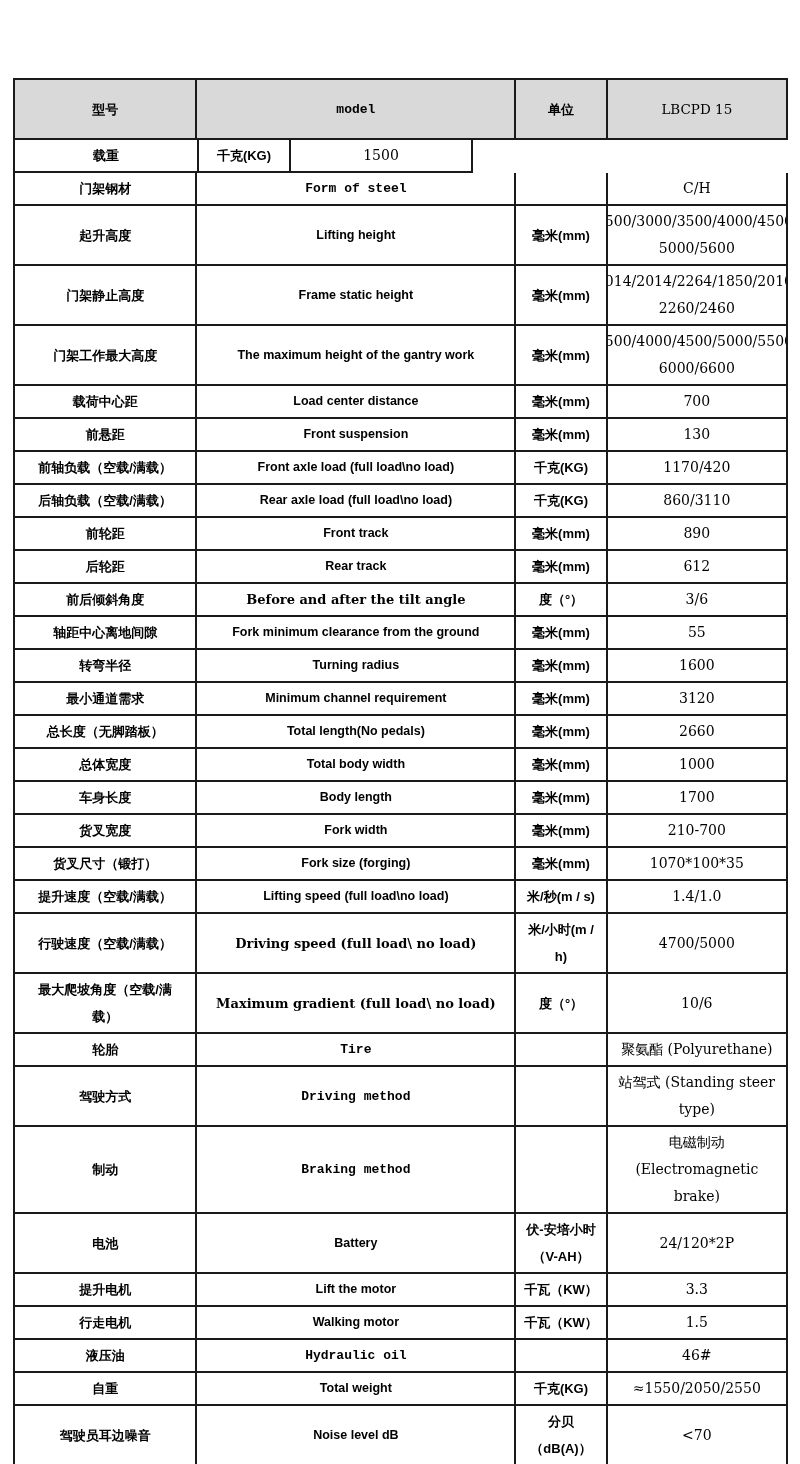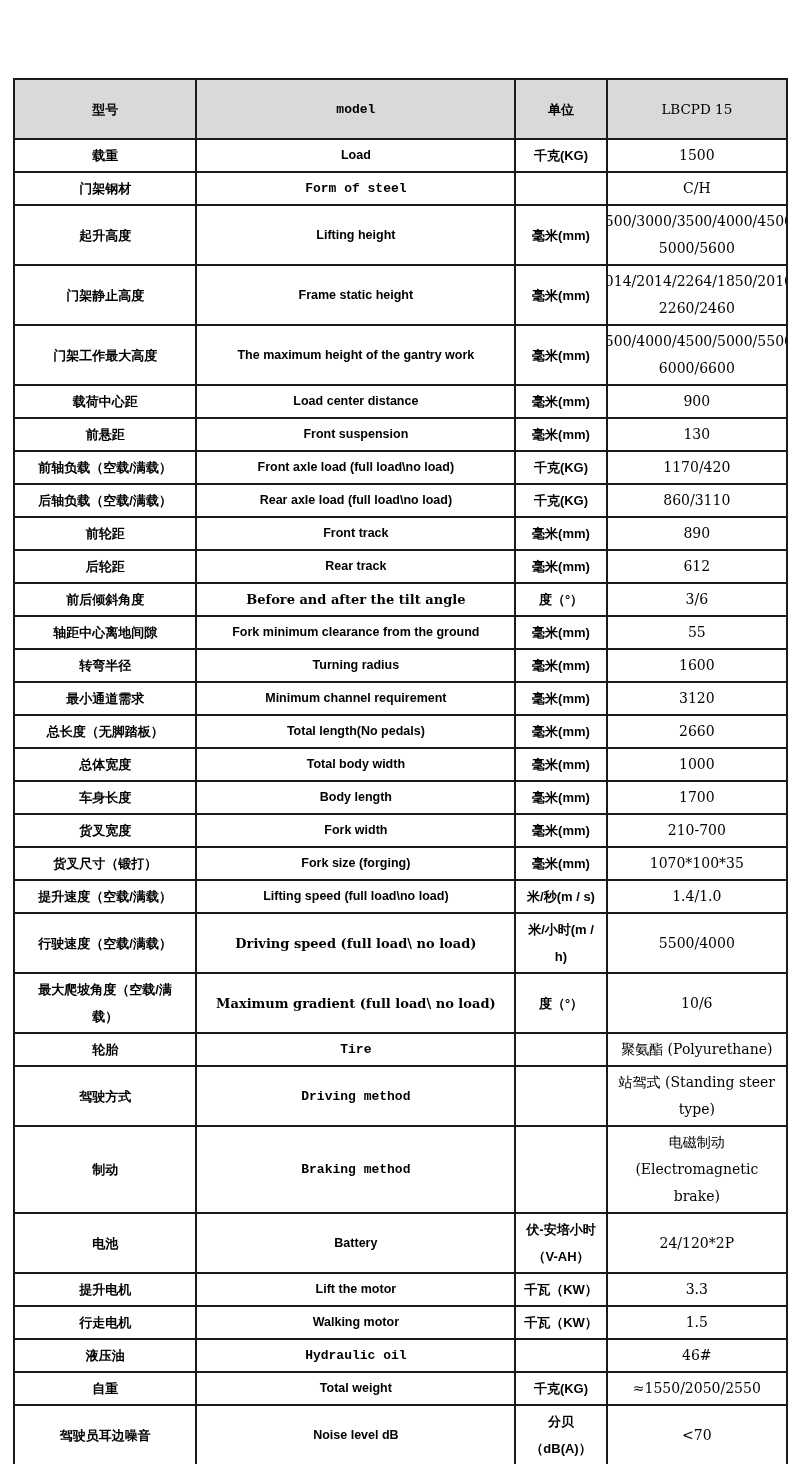--- a/index.html
+++ b/index.html
@@ -90,21 +90,20 @@
     <div class="row header-row">
       <div class="cell col-cn cn-text">型号</div>
       <div class="cell col-en en-text">model</div>
       <div class="cell col-unit cn-text">单位</div>
       <div class="cell col-val val-text">LBCPD 15</div>
     </div>
 
     <div id="table-body">
         <div class="row">
     <div class="cell col-cn cn-text">载重</div>
-    <div class="cell col-en en-text">Load</div>
     <div class="cell col-unit unit-text">千克(KG)</div>
     <div class="cell col-val val-text">1500</div>
   </div>
         <div class="row">
     <div class="cell col-cn cn-text">门架钢材</div>
     <div class="cell col-en mono">Form of steel</div>
     <div class="cell col-unit unit-text"></div>
     <div class="cell col-val val-text">C/H</div>
   </div>
         <div class="row">
@@ -125,21 +124,21 @@
     <div class="cell col-cn cn-text">门架工作最大高度</div>
     <div class="cell col-en en-text">The maximum height of the gantry work</div>
     <div class="cell col-unit unit-text">毫米(mm)</div>
     <div class="cell col-val val-text">3500/4000/4500/5000/5500/
 6000/6600</div>
   </div>
         <div class="row">
     <div class="cell col-cn cn-text">载荷中心距</div>
     <div class="cell col-en en-text">Load center distance</div>
     <div class="cell col-unit unit-text">毫米(mm)</div>
-    <div class="cell col-val val-text">900</div>
+    <div class="cell col-val val-text">700</div>
   </div>
         <div class="row">
     <div class="cell col-cn cn-text">前悬距</div>
     <div class="cell col-en en-text">Front suspension</div>
     <div class="cell col-unit unit-text">毫米(mm)</div>
     <div class="cell col-val val-text">130</div>
   </div>
         <div class="row">
     <div class="cell col-cn cn-text">前轴负载（空载/满载）</div>
     <div class="cell col-en en-text">Front axle load (full load\no load)</div>
@@ -221,21 +220,21 @@
         <div class="row">
     <div class="cell col-cn cn-text">提升速度（空载/满载）</div>
     <div class="cell col-en en-text">Lifting speed (full load\no load)</div>
     <div class="cell col-unit unit-text">米/秒(m / s)</div>
     <div class="cell col-val val-text">1.4/1.0</div>
   </div>
         <div class="row">
     <div class="cell col-cn cn-text">行驶速度（空载/满载）</div>
     <div class="cell col-en serif">Driving speed (full load\ no load)</div>
     <div class="cell col-unit unit-text">米/小时(m / h)</div>
-    <div class="cell col-val val-text">5500/4000</div>
+    <div class="cell col-val val-text">4700/5000</div>
   </div>
         <div class="row">
     <div class="cell col-cn cn-text">最大爬坡角度（空载/满
 载）</div>
     <div class="cell col-en serif">Maximum gradient (full load\ no load)</div>
     <div class="cell col-unit unit-text">度（°）</div>
     <div class="cell col-val val-text">10/6</div>
   </div>
         <div class="row">
     <div class="cell col-cn cn-text">轮胎</div>

